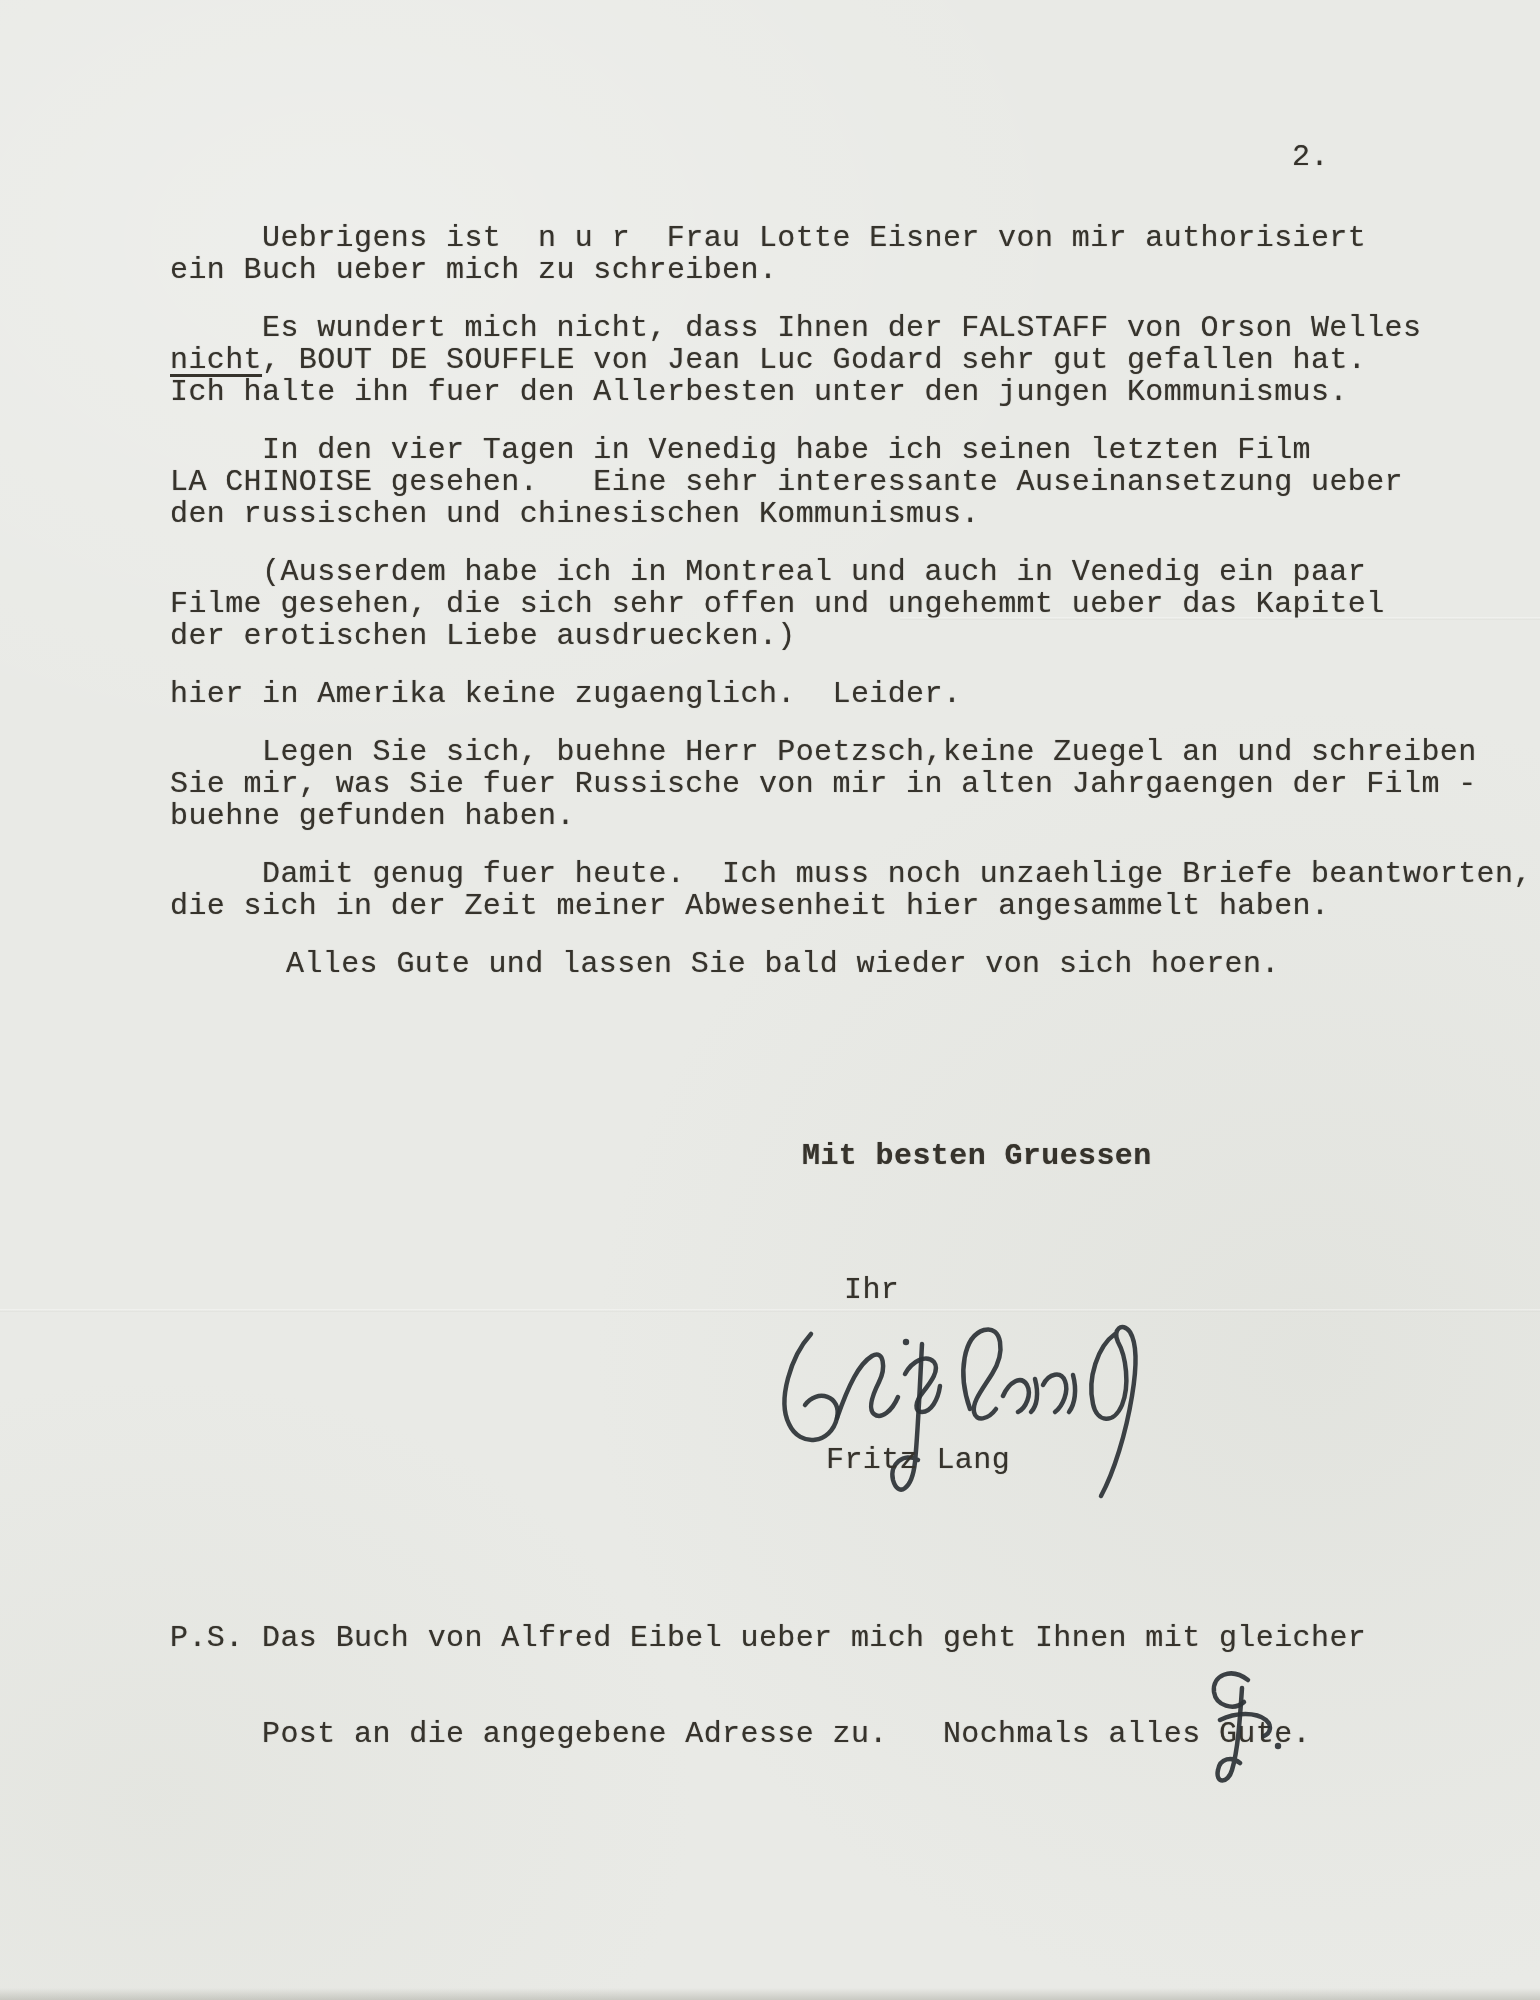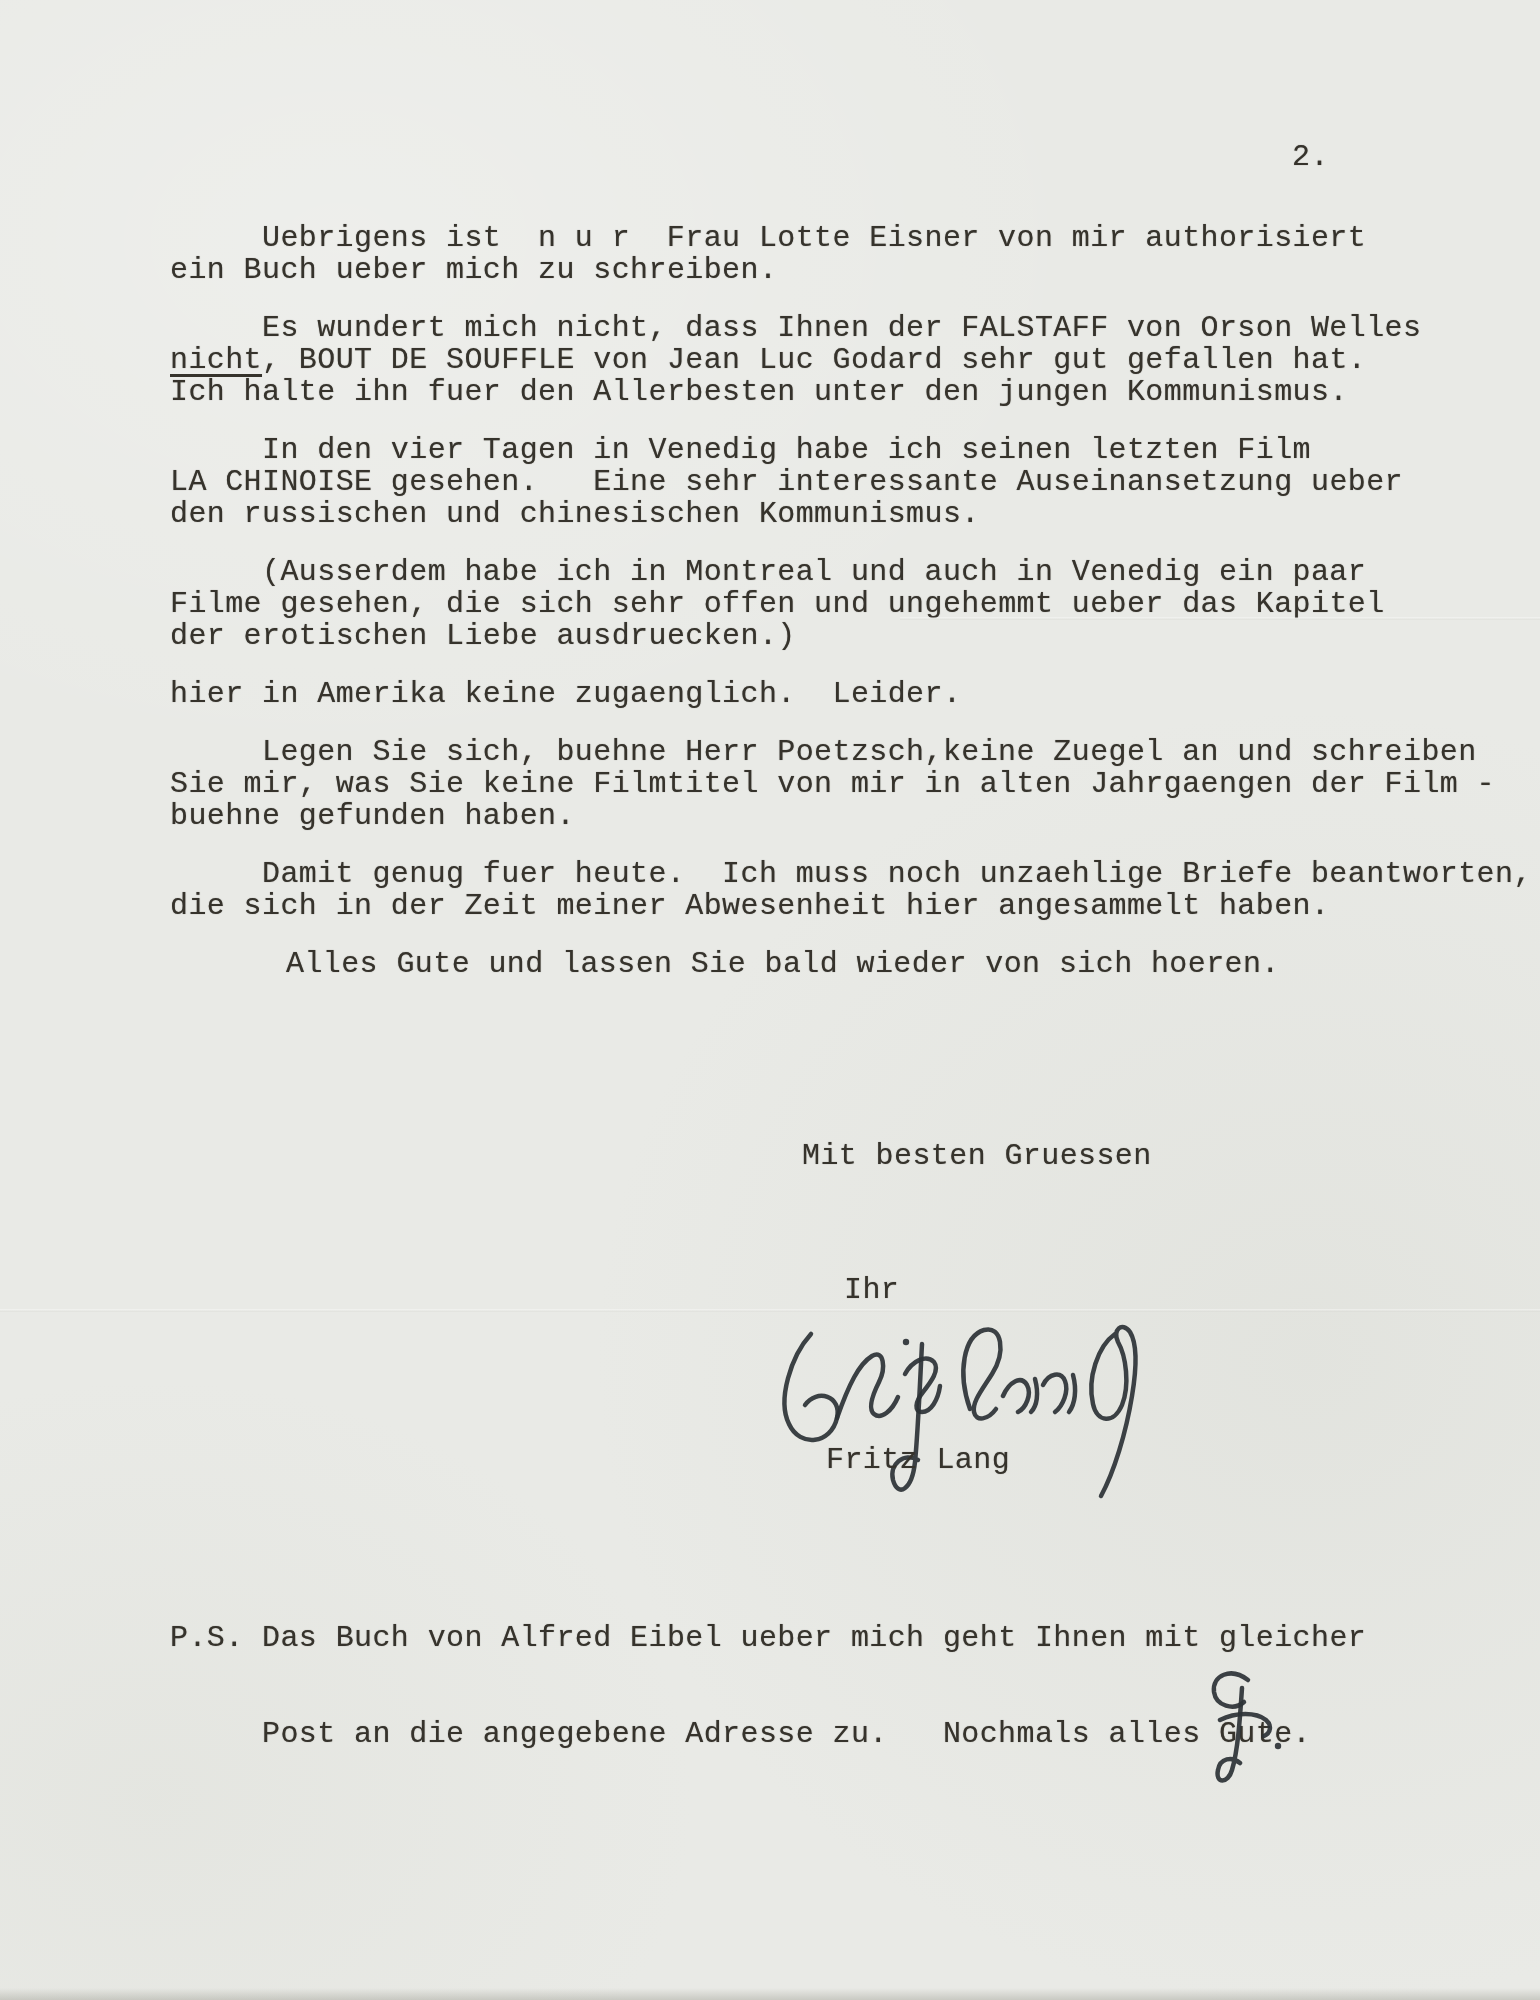--- a/index.html
+++ b/index.html
@@ -76,36 +76,36 @@
       <div class="line">Filme gesehen, die sich sehr offen und ungehemmt ueber das Kapitel</div>
       <div class="line">der erotischen Liebe ausdruecken.)</div>
     </div>
 
     <div class="para">
       <div class="line">hier in Amerika keine zugaenglich.  Leider.</div>
     </div>
 
     <div class="para">
       <div class="line indent">Legen Sie sich, buehne Herr Poetzsch,keine Zuegel an und schreiben</div>
-      <div class="line">Sie mir, was Sie keine Filmtitel von mir in alten Jahrgaengen der Film -</div>
+      <div class="line">Sie mir, was Sie fuer Russische von mir in alten Jahrgaengen der Film -</div>
       <div class="line">buehne gefunden haben.</div>
     </div>
 
     <div class="para">
       <div class="line indent">Damit genug fuer heute.  Ich muss noch unzaehlige Briefe beantworten,</div>
       <div class="line">die sich in der Zeit meiner Abwesenheit hier angesammelt haben.</div>
     </div>
 
     <div class="para">
       <div class="line indent-lg">Alles Gute und lassen Sie bald wieder von sich hoeren.</div>
     </div>
 
   </div>
 
-  <div class="typed abs" style="left:802px;top:1140px;">Mit besten Gruessen</div>
+  <div class="typed abs" style="left:802px;top:1140px;font-weight:bold;">Mit besten Gruessen</div>
 
   <div class="typed abs" style="left:844px;top:1274px;">Ihr</div>
 
   <svg class="sig" style="left:745px;top:1312px;" width="420" height="210" viewBox="0 0 420 210" aria-hidden="true">
     <path d="M66 22 C46 44 32 88 44 112 C55 136 86 132 92 106 C97 84 72 76 60 93"></path>
     <path d="M92 106 C104 72 114 52 127 44 C139 37 141 56 134 70 C127 84 123 97 129 102 C136 108 147 99 153 85"></path>
     <circle cx="161" cy="30" r="3.2"></circle>
     <path d="M160 62 C167 49 181 42 189 50 C195 58 186 70 178 80 C170 90 169 100 177 100 C186 100 193 88 195 74"></path>
     <path d="M177 32 C175 70 173 120 170 150 C167 178 153 186 148 168 C144 152 159 140 173 148"></path>
     <path d="M225 97 C212 60 219 24 239 18 C257 13 261 40 247 62 C237 78 227 90 229 100 C231 110 243 108 251 97"></path>

